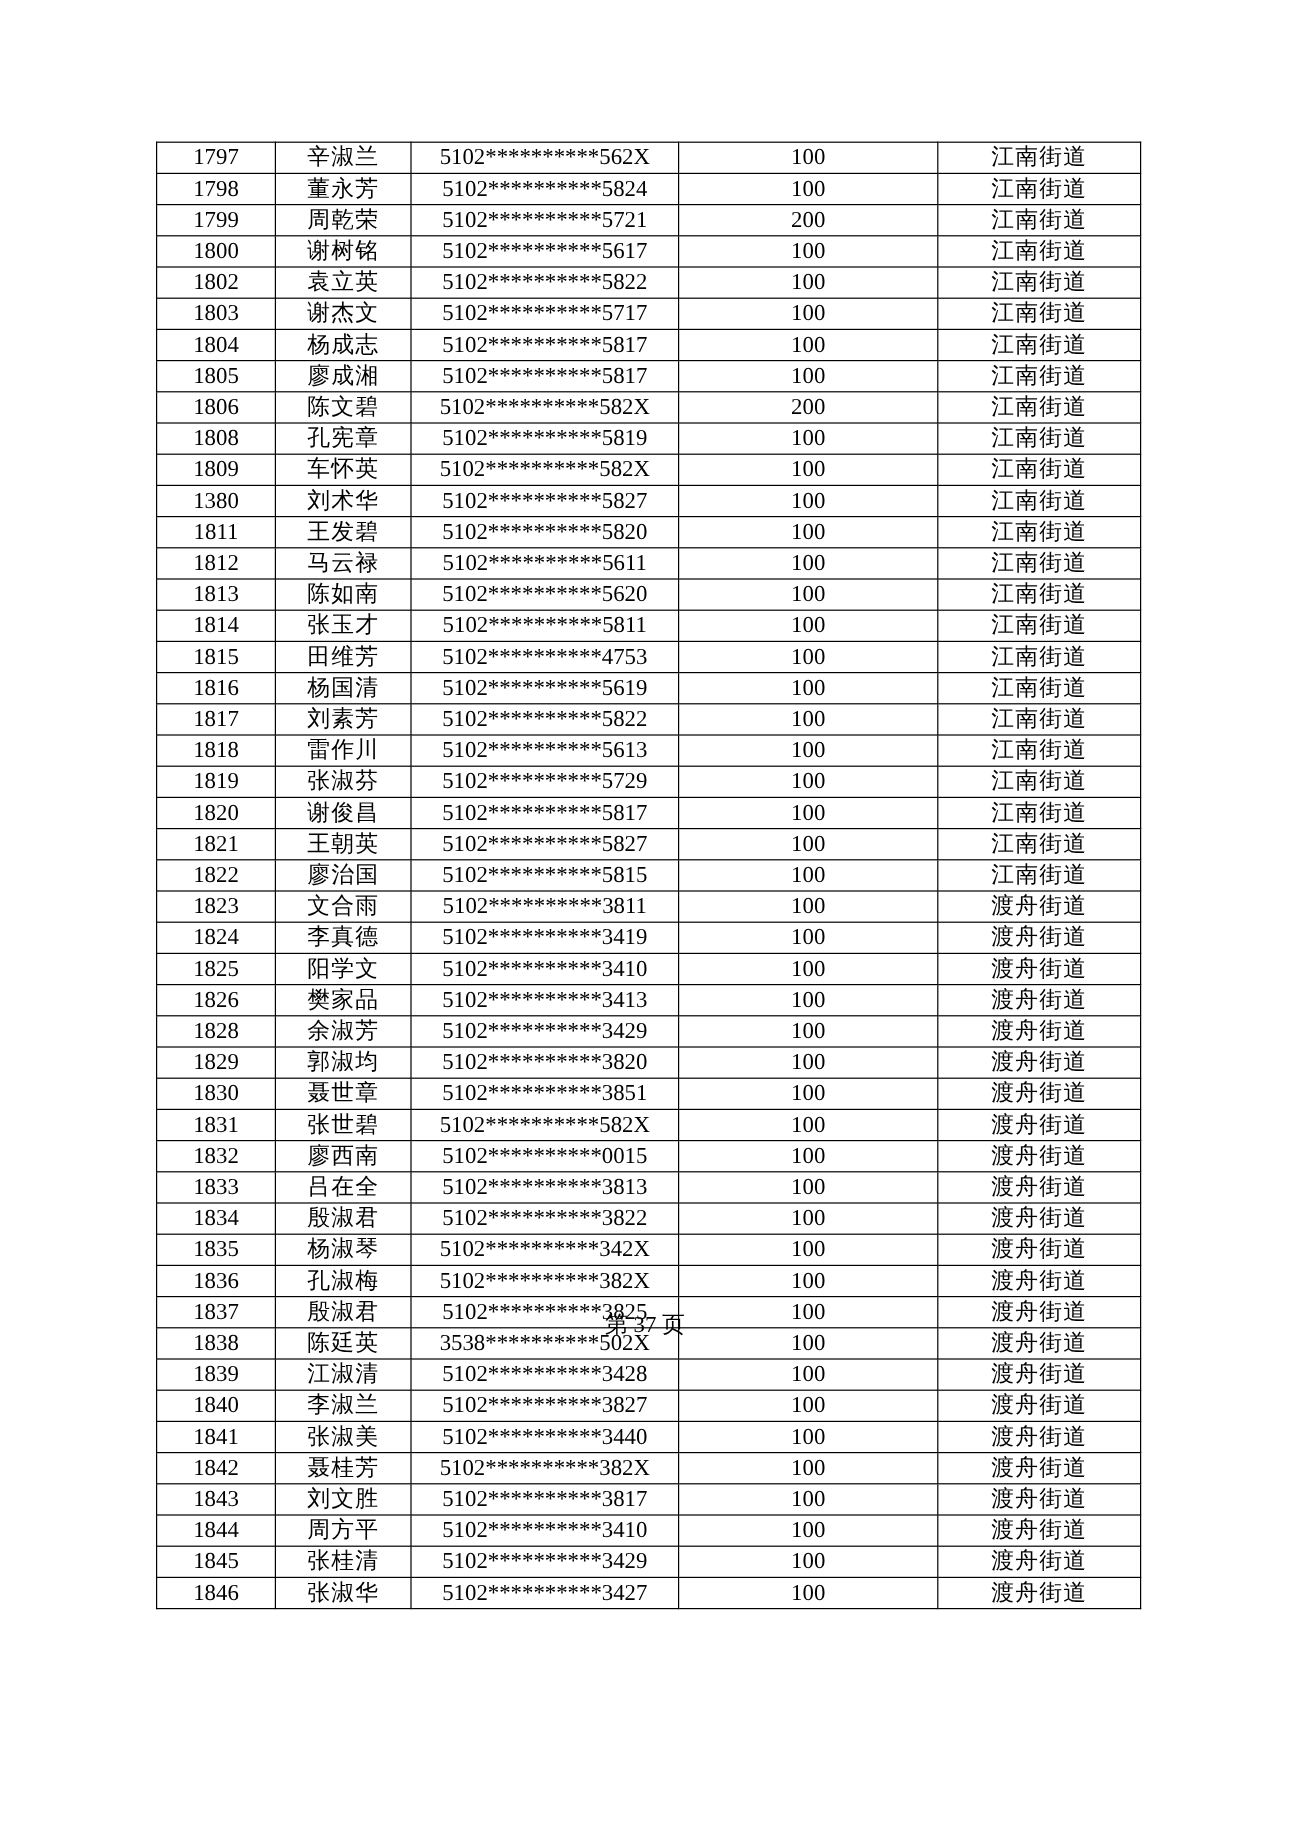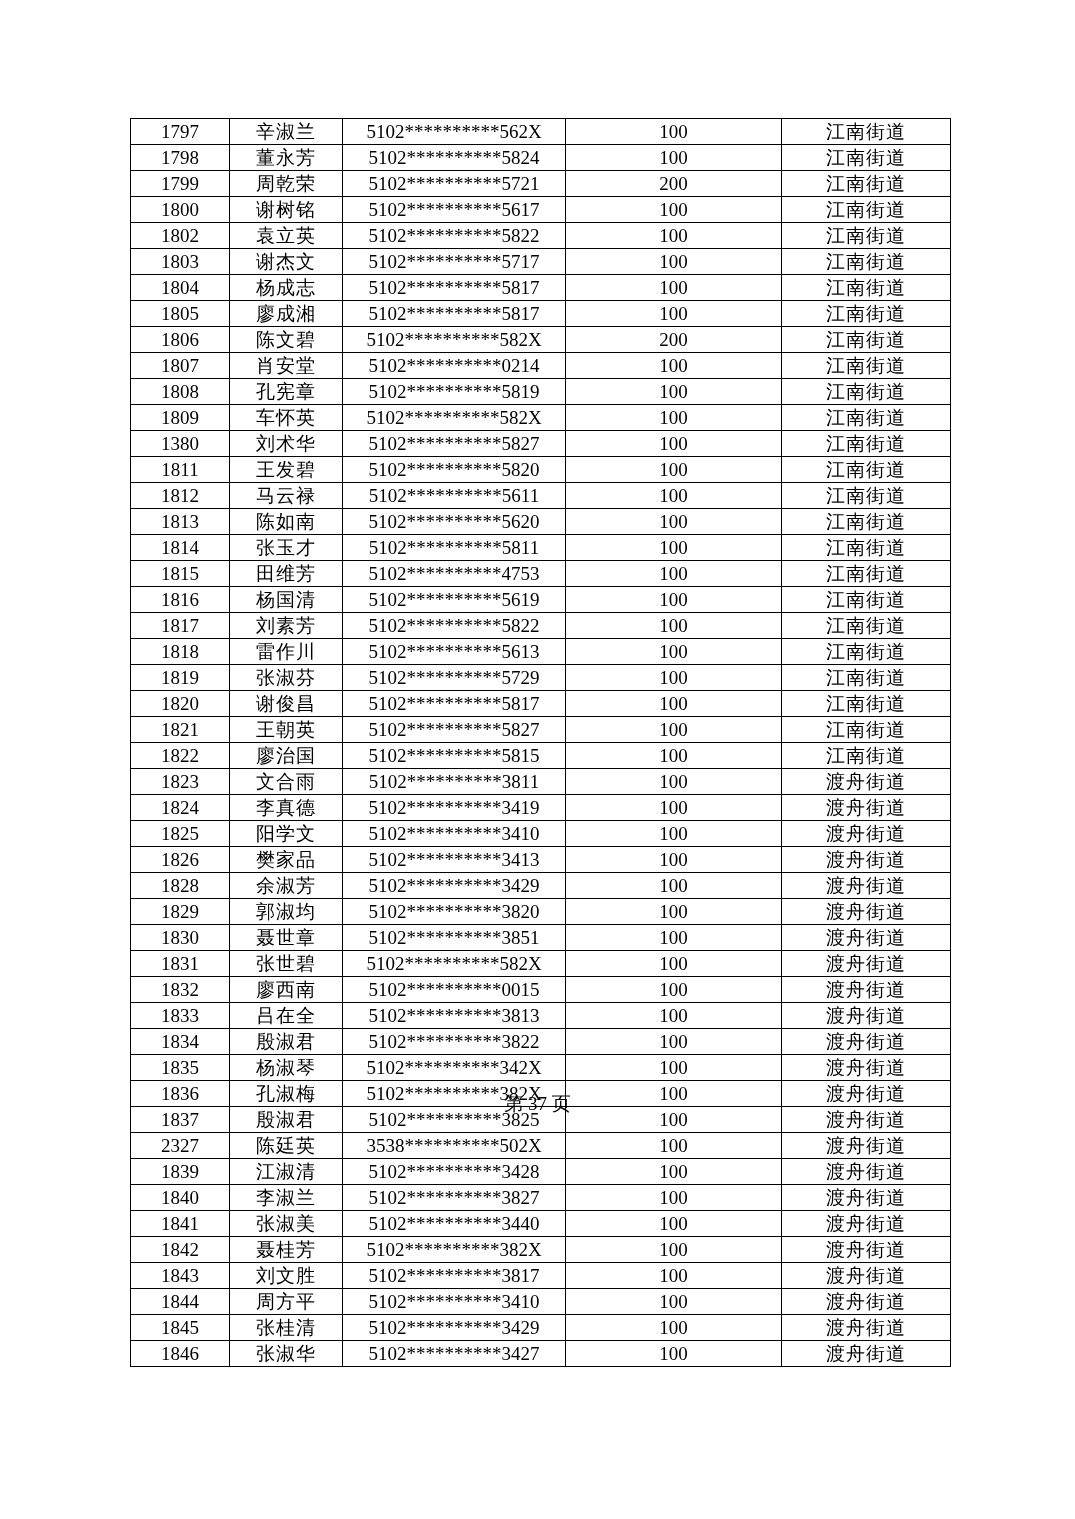--- a/index.html
+++ b/index.html
@@ -115,27 +115,20 @@
           <td class="c-area">江南街道</td>
         </tr>
         <tr>
           <td class="c-seq">1806</td>
           <td class="c-name">陈文碧</td>
           <td class="c-id">5102**********582X</td>
           <td class="c-amt">200</td>
           <td class="c-area">江南街道</td>
         </tr>
         <tr>
-          <td class="c-seq">1807</td>
-          <td class="c-name">肖安堂</td>
-          <td class="c-id">5102**********0214</td>
-          <td class="c-amt">100</td>
-          <td class="c-area">江南街道</td>
-        </tr>
-        <tr>
           <td class="c-seq">1808</td>
           <td class="c-name">孔宪章</td>
           <td class="c-id">5102**********5819</td>
           <td class="c-amt">100</td>
           <td class="c-area">江南街道</td>
         </tr>
         <tr>
           <td class="c-seq">1809</td>
           <td class="c-name">车怀英</td>
           <td class="c-id">5102**********582X</td>
@@ -325,21 +318,21 @@
           <td class="c-area">渡舟街道</td>
         </tr>
         <tr>
           <td class="c-seq">1837</td>
           <td class="c-name">殷淑君</td>
           <td class="c-id">5102**********3825</td>
           <td class="c-amt">100</td>
           <td class="c-area">渡舟街道</td>
         </tr>
         <tr>
-          <td class="c-seq">2327</td>
+          <td class="c-seq">1838</td>
           <td class="c-name">陈廷英</td>
           <td class="c-id">3538**********502X</td>
           <td class="c-amt">100</td>
           <td class="c-area">渡舟街道</td>
         </tr>
         <tr>
           <td class="c-seq">1839</td>
           <td class="c-name">江淑清</td>
           <td class="c-id">5102**********3428</td>
           <td class="c-amt">100</td>

